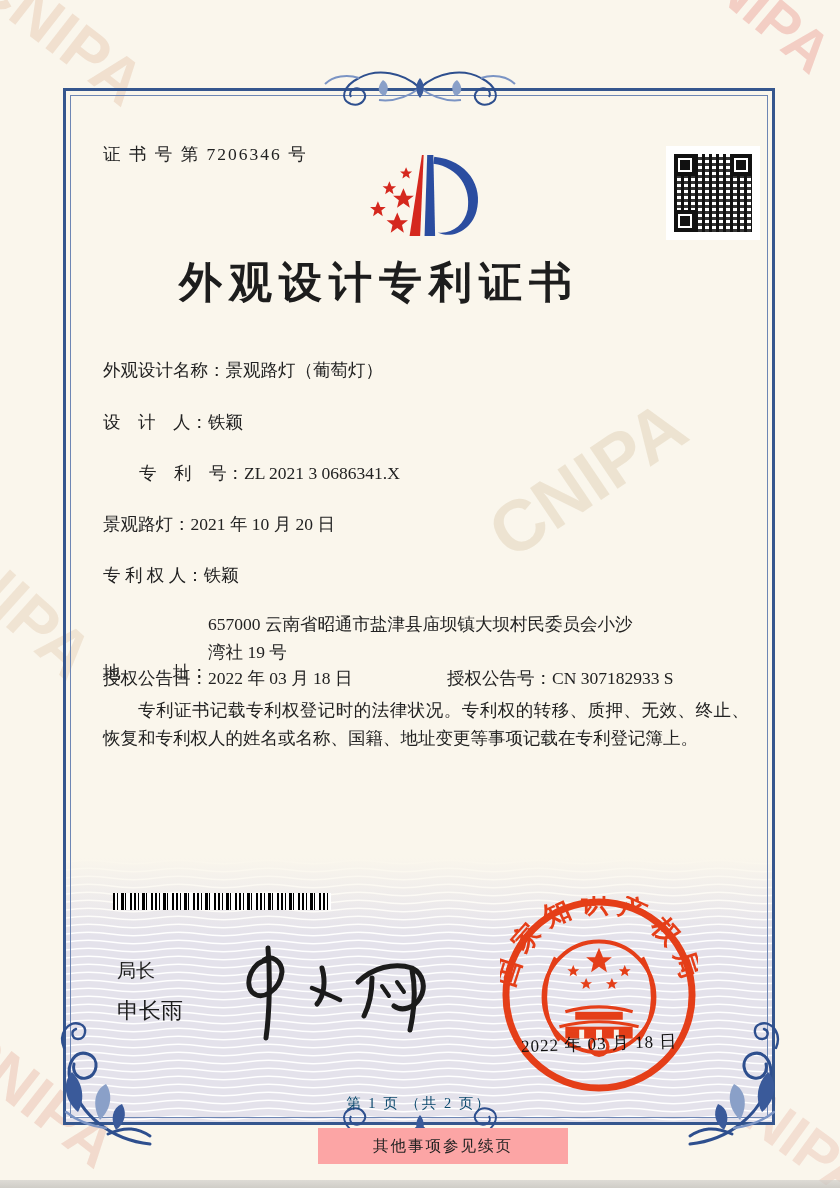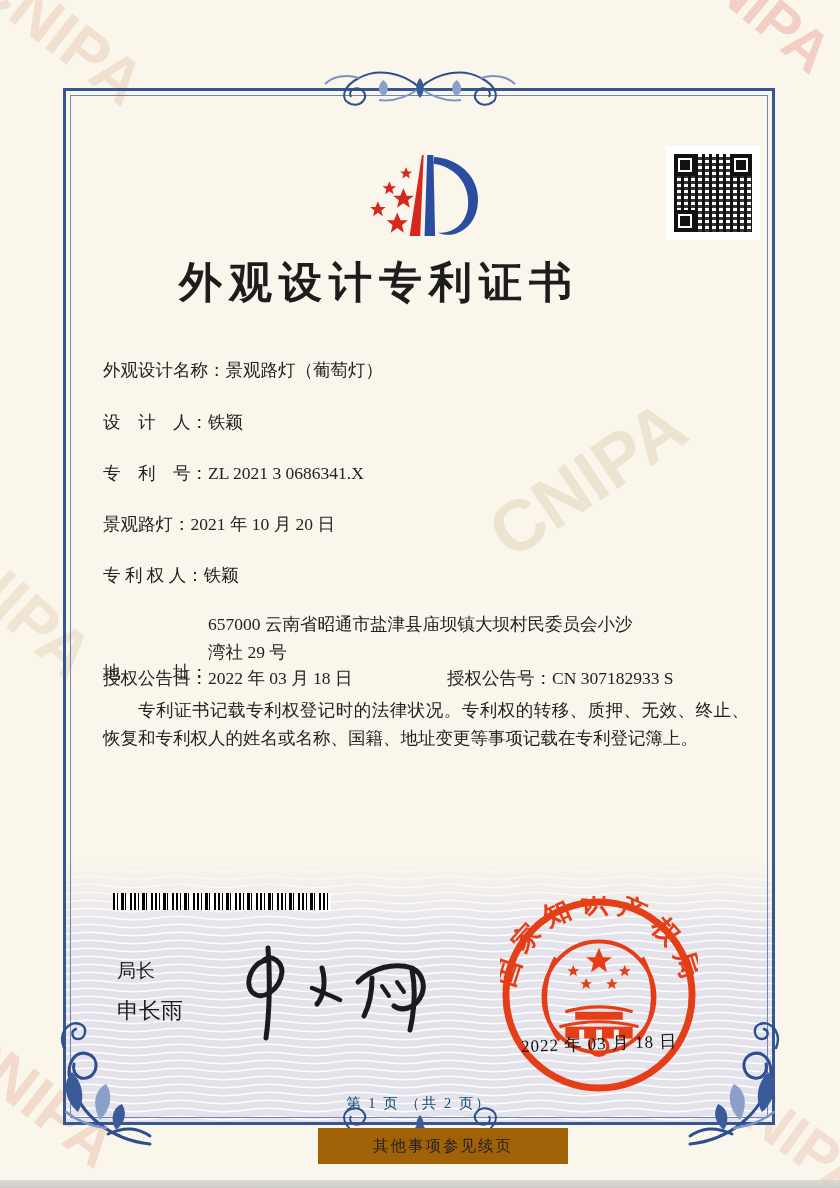--- a/index.html
+++ b/index.html
@@ -43,21 +43,21 @@
                      repeating-linear-gradient(90deg,#111 0 3px,#fff 3px 7px);}
   .finder{position:absolute;width:14px;height:14px;border:4px solid #111;background:#fff;}
   .finder>i{display:block;width:10px;height:10px;margin:2px;background:#111;}
   .f-tl{left:0;top:0;} .f-tr{right:0;top:0;} .f-bl{left:0;bottom:0;}
   .title{position:absolute;left:63px;top:254px;width:632px;text-align:center;
          font-size:43px;font-weight:bold;letter-spacing:7px;color:#1d1d1d;}
 
   
   .row{position:absolute;left:103px;font-size:17.5px;white-space:nowrap;}
   .row .lab{display:inline-block;}
-  .r1{top:358px;} .r2{top:410px;} .r3{top:461px;} .r4{top:512px;} .r5{top:563px;}
+  .r1{top:358px;} .r2{top:410px;} .r3{top:461px;margin-left:36px;} .r4{top:512px;} .r5{top:563px;}
   .addr{position:absolute;left:103px;top:610px;font-size:17.5px;line-height:28px;}
   .addr .lab{display:inline-block;vertical-align:top;margin-top:48px;}
   .addr .val{display:inline-block;vertical-align:top;width:437px;white-space:normal;}
   .grant{position:absolute;left:103px;top:666px;font-size:17.5px;white-space:nowrap;}
   .grant .g2{position:absolute;left:344px;top:0;}
 
   
   .paras{position:absolute;left:103px;top:697px;width:646px;font-size:17.5px;
          line-height:27.5px;text-align:justify;}
   .paras p{margin:0;text-indent:2em;}
@@ -69,21 +69,21 @@
   .signer-title{position:absolute;left:117px;top:958px;font-size:19px;
         font-family:Liberation Mono, monospace;color:#1c1c1c;}
   .signer-name{position:absolute;left:117px;top:996px;font-size:22px;
         font-family:"Liberation Sans","DejaVu Sans",sans-serif;color:#1c1c1c;}
   .signature{position:absolute;left:222px;top:940px;width:215px;height:105px;}
   .seal{position:absolute;left:500px;top:896px;width:198px;height:198px;opacity:.94;}
   .seal-date{position:absolute;left:521px;top:1032px;width:170px;font-size:17px;color:#101010;
              letter-spacing:1px;transform:rotate(-2deg);white-space:nowrap;}
   .page-footer{position:absolute;left:63px;top:1094px;width:712px;text-align:center;
                font-size:14.5px;letter-spacing:2px;color:#0c4a6e;}
-  .cont-note{position:absolute;left:318px;top:1128px;width:250px;height:36px;background:#a16207;
+  .cont-note{position:absolute;left:318px;top:1128px;width:250px;height:36px;background:#fca5a5;
              display:flex;align-items:center;justify-content:center;font-size:15.5px;
              letter-spacing:2px;color:#222;}
   .page-edge{position:absolute;left:0;top:1180px;width:840px;height:8px;
              background:linear-gradient(180deg,#d2d0cc,#bdbbb7);opacity:.7;}
 </style>
 </head>
 <body>
 
 <div id="page">
 
@@ -154,20 +154,21 @@
       <path d="M62,122 C80,114 92,116 104,124"></path>
       <path d="M20,100 C30,108 44,114 60,116" stroke="#7b94c4" stroke-width="2.4"></path>
     </g>
     <g fill="#3a5a9a">
       <path d="M32,100 C18,88 16,70 26,60 C36,70 40,86 32,100 Z"></path>
       <path d="M54,108 C46,94 48,78 60,72 C68,84 64,98 54,108 Z" fill="#8aa0c8"></path>
       <path d="M70,118 C64,108 66,96 76,92 C82,102 78,112 70,118 Z"></path>
     </g>
   </svg>
 
+  <div class="cert-no">证 书 号 第 7206346 号</div>
 
   <svg class="logo" viewBox="0 0 200 120">
     <g fill="#d5281e">
       <path transform="translate(66,31) scale(0.55)" d="M0,-13 L3.8,-4 L12.4,-4 L5.5,1.5 L7.6,10.5 L0,5.2 L-7.6,10.5 L-5.5,1.5 L-12.4,-4 L-3.8,-4 Z"></path>
       <path transform="translate(47,48) scale(0.62)" d="M0,-13 L3.8,-4 L12.4,-4 L5.5,1.5 L7.6,10.5 L0,5.2 L-7.6,10.5 L-5.5,1.5 L-12.4,-4 L-3.8,-4 Z"></path>
       <path transform="translate(63,60) scale(0.95)" d="M0,-13 L3.8,-4 L12.4,-4 L5.5,1.5 L7.6,10.5 L0,5.2 L-7.6,10.5 L-5.5,1.5 L-12.4,-4 L-3.8,-4 Z"></path>
       <path transform="translate(34,72) scale(0.72)" d="M0,-13 L3.8,-4 L12.4,-4 L5.5,1.5 L7.6,10.5 L0,5.2 L-7.6,10.5 L-5.5,1.5 L-12.4,-4 L-3.8,-4 Z"></path>
       <path transform="translate(56,88) scale(0.98)" d="M0,-13 L3.8,-4 L12.4,-4 L5.5,1.5 L7.6,10.5 L0,5.2 L-7.6,10.5 L-5.5,1.5 L-12.4,-4 L-3.8,-4 Z"></path>
       <path d="M84,10 L86,10 L82,102 L70,102 Z"></path>
     </g>
@@ -202,21 +203,21 @@
   <div class="row r3">
     <span class="lab">专　利　号：</span><span class="val">ZL 2021 3 0686341.X</span>
   </div>
   <div class="row r4">
     <span class="lab">景观路灯：</span><span class="val">2021 年 10 月 20 日</span>
   </div>
   <div class="row r5">
     <span class="lab">专 利 权 人：</span><span class="val">铁颖</span>
   </div>
   <div class="addr">
-    <span class="lab">地　　　址：</span><span class="val">657000 云南省昭通市盐津县庙坝镇大坝村民委员会小沙湾社 29 号</span>
+    <span class="lab">地　　　址：</span><span class="val">657000 云南省昭通市盐津县庙坝镇大坝村民委员会小沙湾社 19 号</span>
   </div>
   <div class="grant">
     <span>授权公告日：</span><span>2022 年 03 月 18 日</span>
     <span class="g2"><span>授权公告号：</span><span>CN 307182933 S</span></span>
   </div>
 
   <div class="paras">
     <p>专利证书记载专利权登记时的法律状况。专利权的转移、质押、无效、终止、恢复和专利权人的姓名或名称、国籍、地址变更等事项记载在专利登记簿上。</p>
   </div>
 

